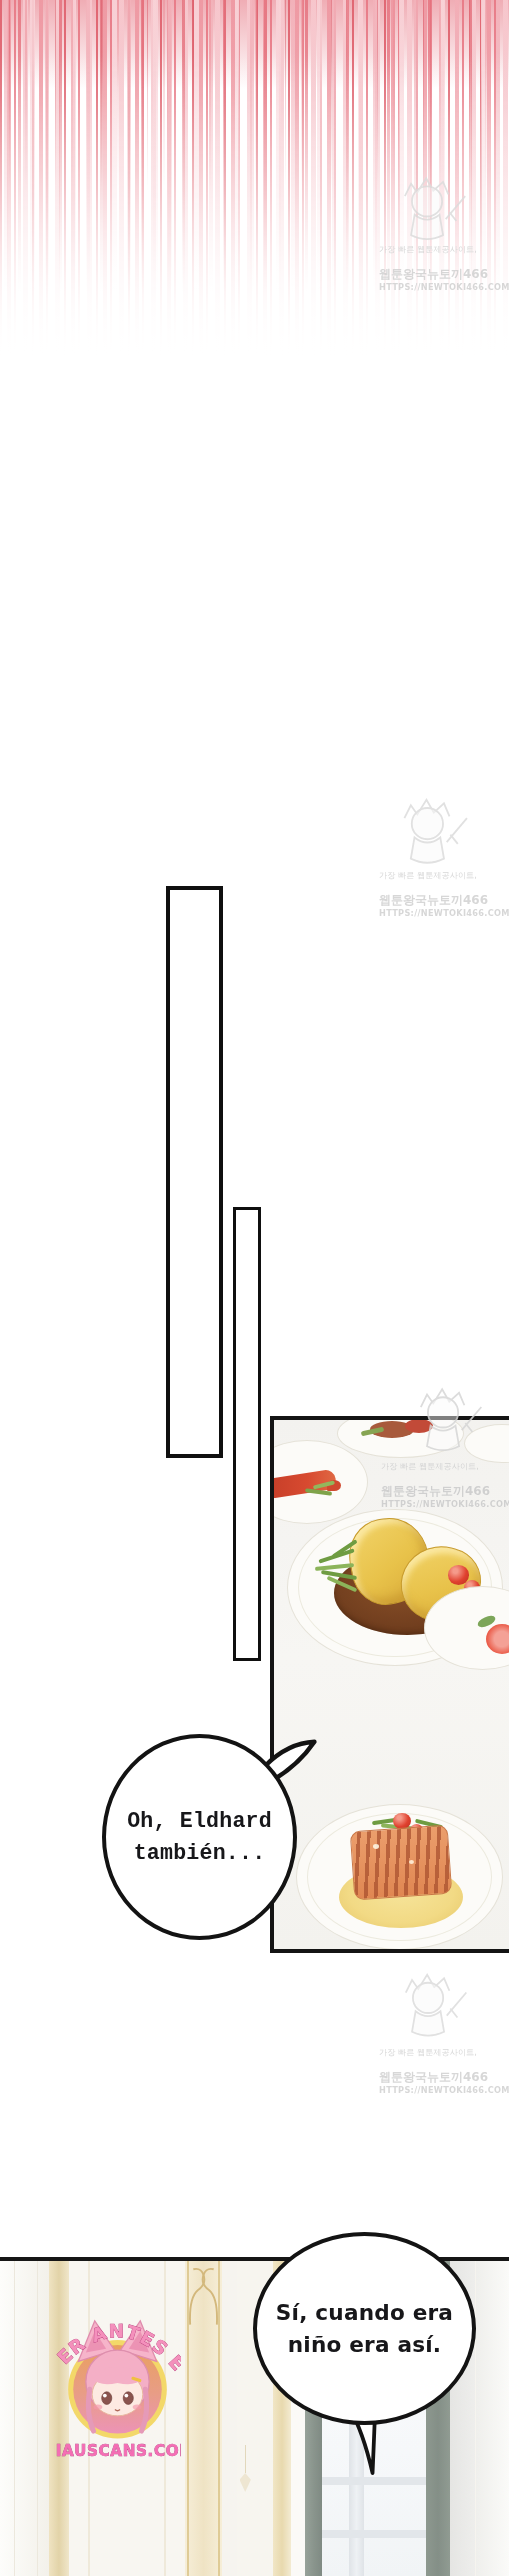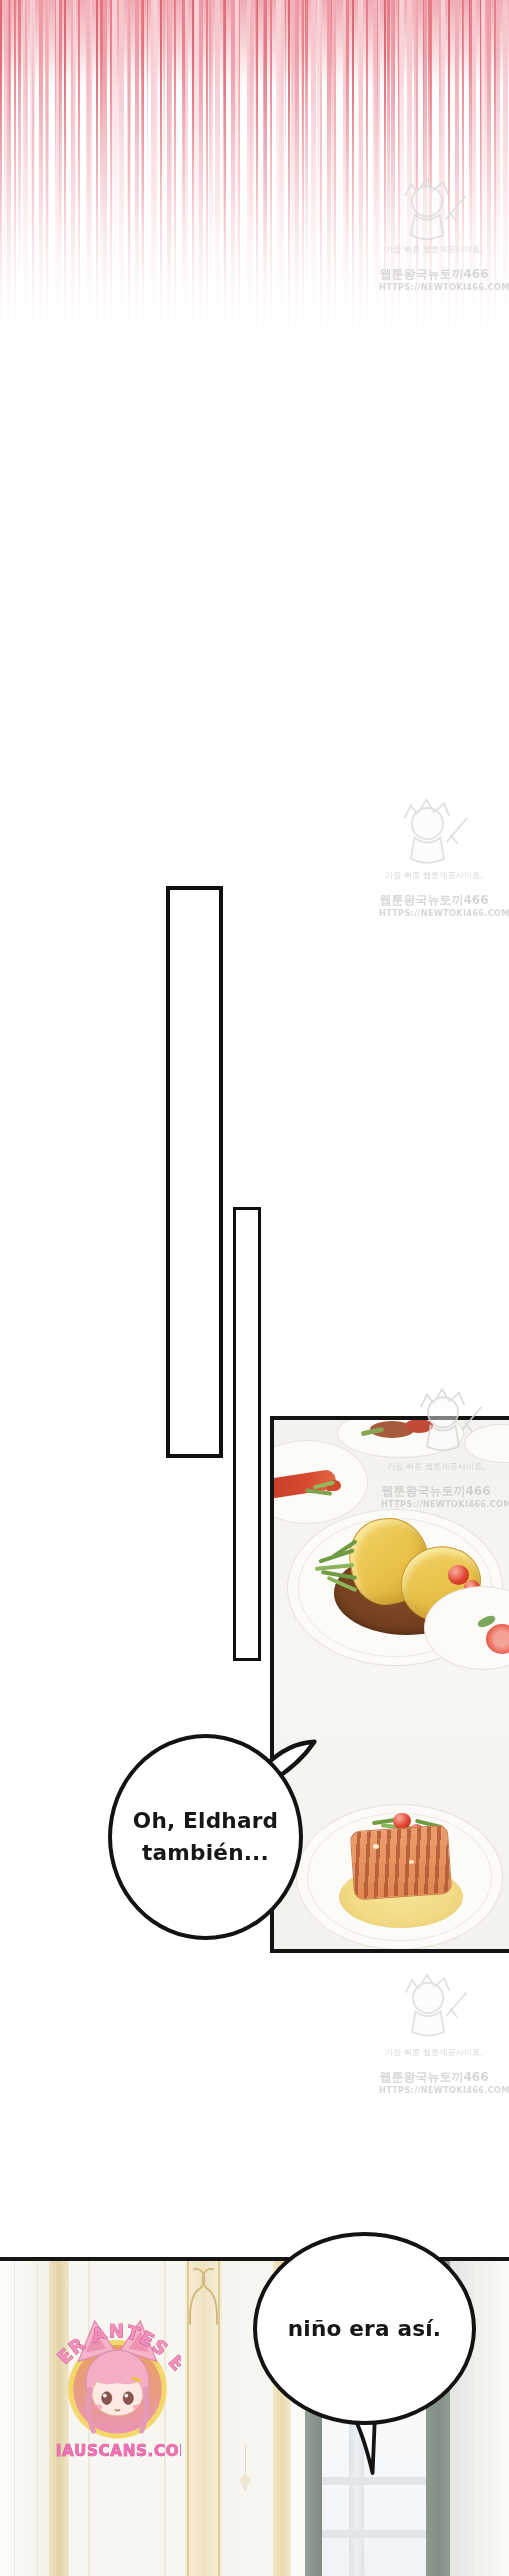--- a/index.html
+++ b/index.html
@@ -26,21 +26,21 @@
       mask-image:linear-gradient(180deg,#000 0 57px,transparent 292px);}
   .sl3{height:197px;background:repeating-linear-gradient(90deg,
       rgba(255,255,255,0) 0 9px, rgba(220,95,108,.55) 9px 10px,
       rgba(255,255,255,0) 10px 25px, rgba(235,140,150,.5) 25px 27px,
       rgba(255,255,255,0) 27px 46px);
       -webkit-mask-image:linear-gradient(180deg,#000 0 38px,transparent 190px);
       mask-image:linear-gradient(180deg,#000 0 38px,transparent 190px);}
   .streak-fade{height:374px;background:linear-gradient(180deg,rgba(255,255,255,0) 0 51px,rgba(255,255,255,.35) 190px,#fff 362px);}
 
   
-  .wm{position:absolute;z-index:4;text-align:center;color:#cfcfcf;opacity:.82;text-shadow:0 0 0.6px #fff;pointer-events:none;}
+  .wm{position:absolute;z-index:4;text-align:left;color:#cfcfcf;opacity:.82;text-shadow:0 0 0.6px #fff;pointer-events:none;}
   .wm .l1{font-size:8.2px;line-height:10.8px;white-space:nowrap;}
   .wm .l2{font-size:12px;line-height:15px;font-weight:700;white-space:nowrap;margin-top:12px;}
   .wm .l3{font-size:8.2px;line-height:10.8px;font-weight:700;letter-spacing:0.3px;white-space:nowrap;}
   .wm-chibi{position:absolute;z-index:4;opacity:.85;pointer-events:none;}
 
   
   .rect-a{position:absolute;left:166px;top:886px;width:57px;height:572px;border:4.4px solid #0f0f0f;background:#fff;box-sizing:border-box;z-index:3;}
   .rect-b{position:absolute;left:233px;top:1207px;width:28px;height:454px;border:3.8px solid #0f0f0f;background:#fff;box-sizing:border-box;z-index:3;}
 
   
@@ -180,21 +180,21 @@
   <div class="wm" style="left:381px;top:1461px;width:110px;color:#c9c9c9;z-index:4;">
     <div class="l1">가장 빠른 웹툰제공사이트,</div>
     <div class="l2">웹툰왕국뉴토끼466</div>
     <div class="l3">HTTPS://NEWTOKI466.COM</div>
   </div>
 
   <svg class="tail" style="left:259px;top:1733px;" width="63" height="63" viewBox="0 0 100 100">
     <path d="M 10 52 Q 46 16 88 14 Q 62 52 20 76 Z" fill="#ffffff" stroke="#131313" stroke-width="7" stroke-linejoin="round"></path>
   </svg>
 
-  <div class="bubble" style="left:108px;top:1734px;width:195px;height:206px;">
+  <div class="bubble" style="left:102px;top:1734px;width:195px;height:206px;font-family:Liberation Mono, monospace;">
     <div class="line">Oh, Eldhard</div>
     <div class="line">también...</div>
   </div>
 
   <svg class="wm-chibi" style="left:388px;top:1967px;" width="89" height="76" viewBox="0 0 100 80">
     <g stroke="#dcdcdc" stroke-width="2" fill="rgba(250,250,250,.5)">
       <path d="M20 26 L27 12 L34 22 L44 6 L52 20 L63 10 L69 24" fill="none"></path>
       <circle cx="45" cy="32" r="17"></circle>
       <path d="M31 47 Q45 58 59 47 L63 70 Q45 79 27 70 Z"></path>
       <path d="M66 52 L88 26" fill="none"></path>
@@ -279,17 +279,18 @@
       <textPath href="#arcpath" startOffset="50%" text-anchor="middle">LEER ANTES EN</textPath>
     </text>
     <text x="100" y="236" text-anchor="middle" font-family="DejaVu Sans, sans-serif" font-size="24" font-weight="bold" fill="#f46eb4" stroke="#aa3a7e" stroke-width="1" letter-spacing="1" style="paint-order:stroke;">MIAUSCANS.COM</text>
   </svg>
 
   <svg class="tail" style="left:343px;top:2386px;" width="44" height="95" viewBox="0 0 70 150">
     <path d="M 12 16 L 52 12 Q 50 70 47 138 Q 32 72 10 34 Z" fill="#ffffff" stroke="#131313" stroke-width="6" stroke-linejoin="round"></path>
   </svg>
 
   <div class="bubble" style="left:253px;top:2232px;width:223px;height:193px;">
+    <div class="line">Sí, cuando era</div>
     <div class="line">niño era así.</div>
   </div>
 
 </div>
 
 
 </body></html>

